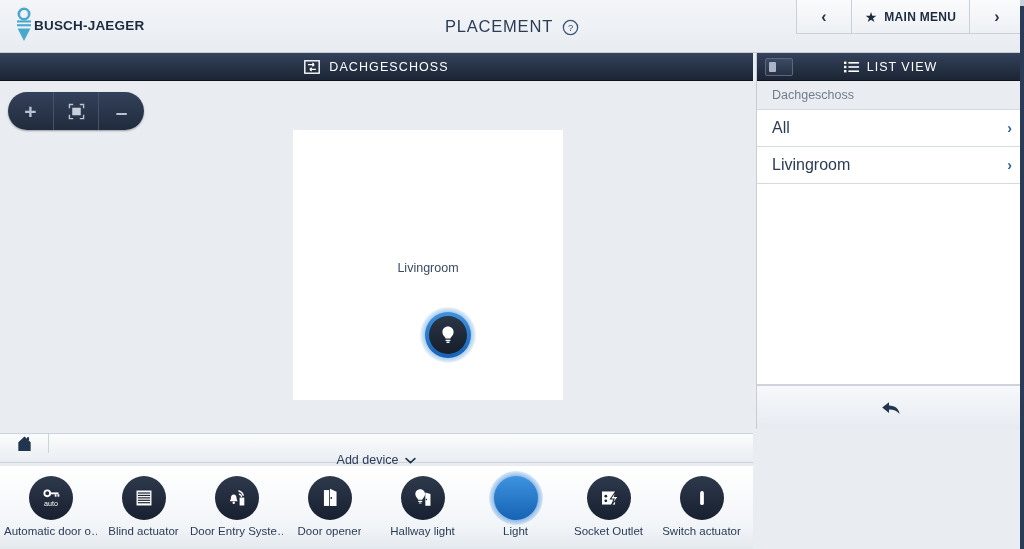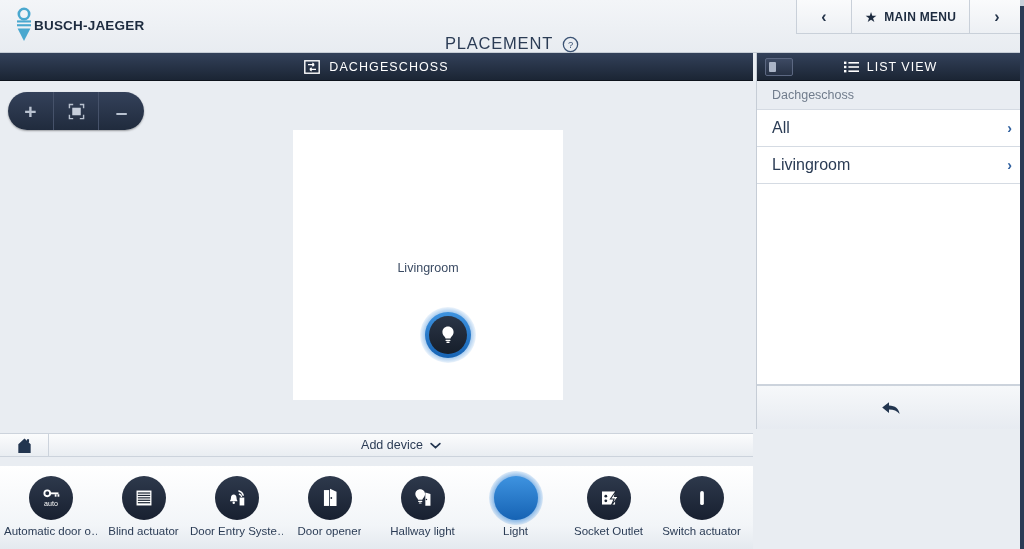--- a/index.html
+++ b/index.html
@@ -26,21 +26,21 @@
     position: absolute; left: 14px; top: 7px;
     display: flex; align-items: center; 
   }
   .logo-mark { width: 20px; height: 36px; display: block; }
   .logo-text {
     font-size: 13.5px; font-weight: bold; letter-spacing: 0.2px;
     color: #1d2b3f;
   }
   .title-wrap {
     position: absolute; left: 0; top: 0; width: 1024px; height: 53px;
-    display: flex; align-items: flex-end; justify-content: center; gap: 9px;
+    display: flex; align-items: center; justify-content: center; gap: 9px;
   }
   .page-title {
     font-size: 16.5px; color: #2b3c55; letter-spacing: 0.8px;
   }
   .help-icon { width: 17px; height: 17px; display: block; margin-top: 2px; }
 
   .header-nav {
     position: absolute; right: 0; top: 0;
     height: 34px; display: flex; align-items: stretch;
   }
@@ -120,25 +120,25 @@
   .dev-circle .core {
     position: absolute; inset: 4px; border-radius: 50%;
     background: linear-gradient(to bottom, #2a3547 0%, #161e2a 100%);
     display: flex; align-items: center; justify-content: center;
   }
   .dev-circle .core svg { width: 22px; height: 22px; display: block; }
 
   
   .addbar {
     position: absolute; left: 0; top: 433px;
-    width: 753px; height: 24px;
+    width: 753px; height: 30px;
     background: linear-gradient(to bottom, #fbfcfd 0%, #e9edf2 100%);
     border-top: 1px solid #ccd3dc;
     border-bottom: 1px solid #ccd3dc;
-    display: flex; align-items: stretch;
+    display: flex; align-items: stretch; flex-direction: column;
   }
   .home-cell {
     width: 49px; display: flex; align-items: center; justify-content: center;
     border-right: 1px solid #ccd3dc; cursor: pointer;
   }
   .home-icon { width: 19px; height: 19px; display: block; }
   .add-cell {
     flex: 1; display: flex; align-items: center; justify-content: center; gap: 7px;
     cursor: pointer;
   }

